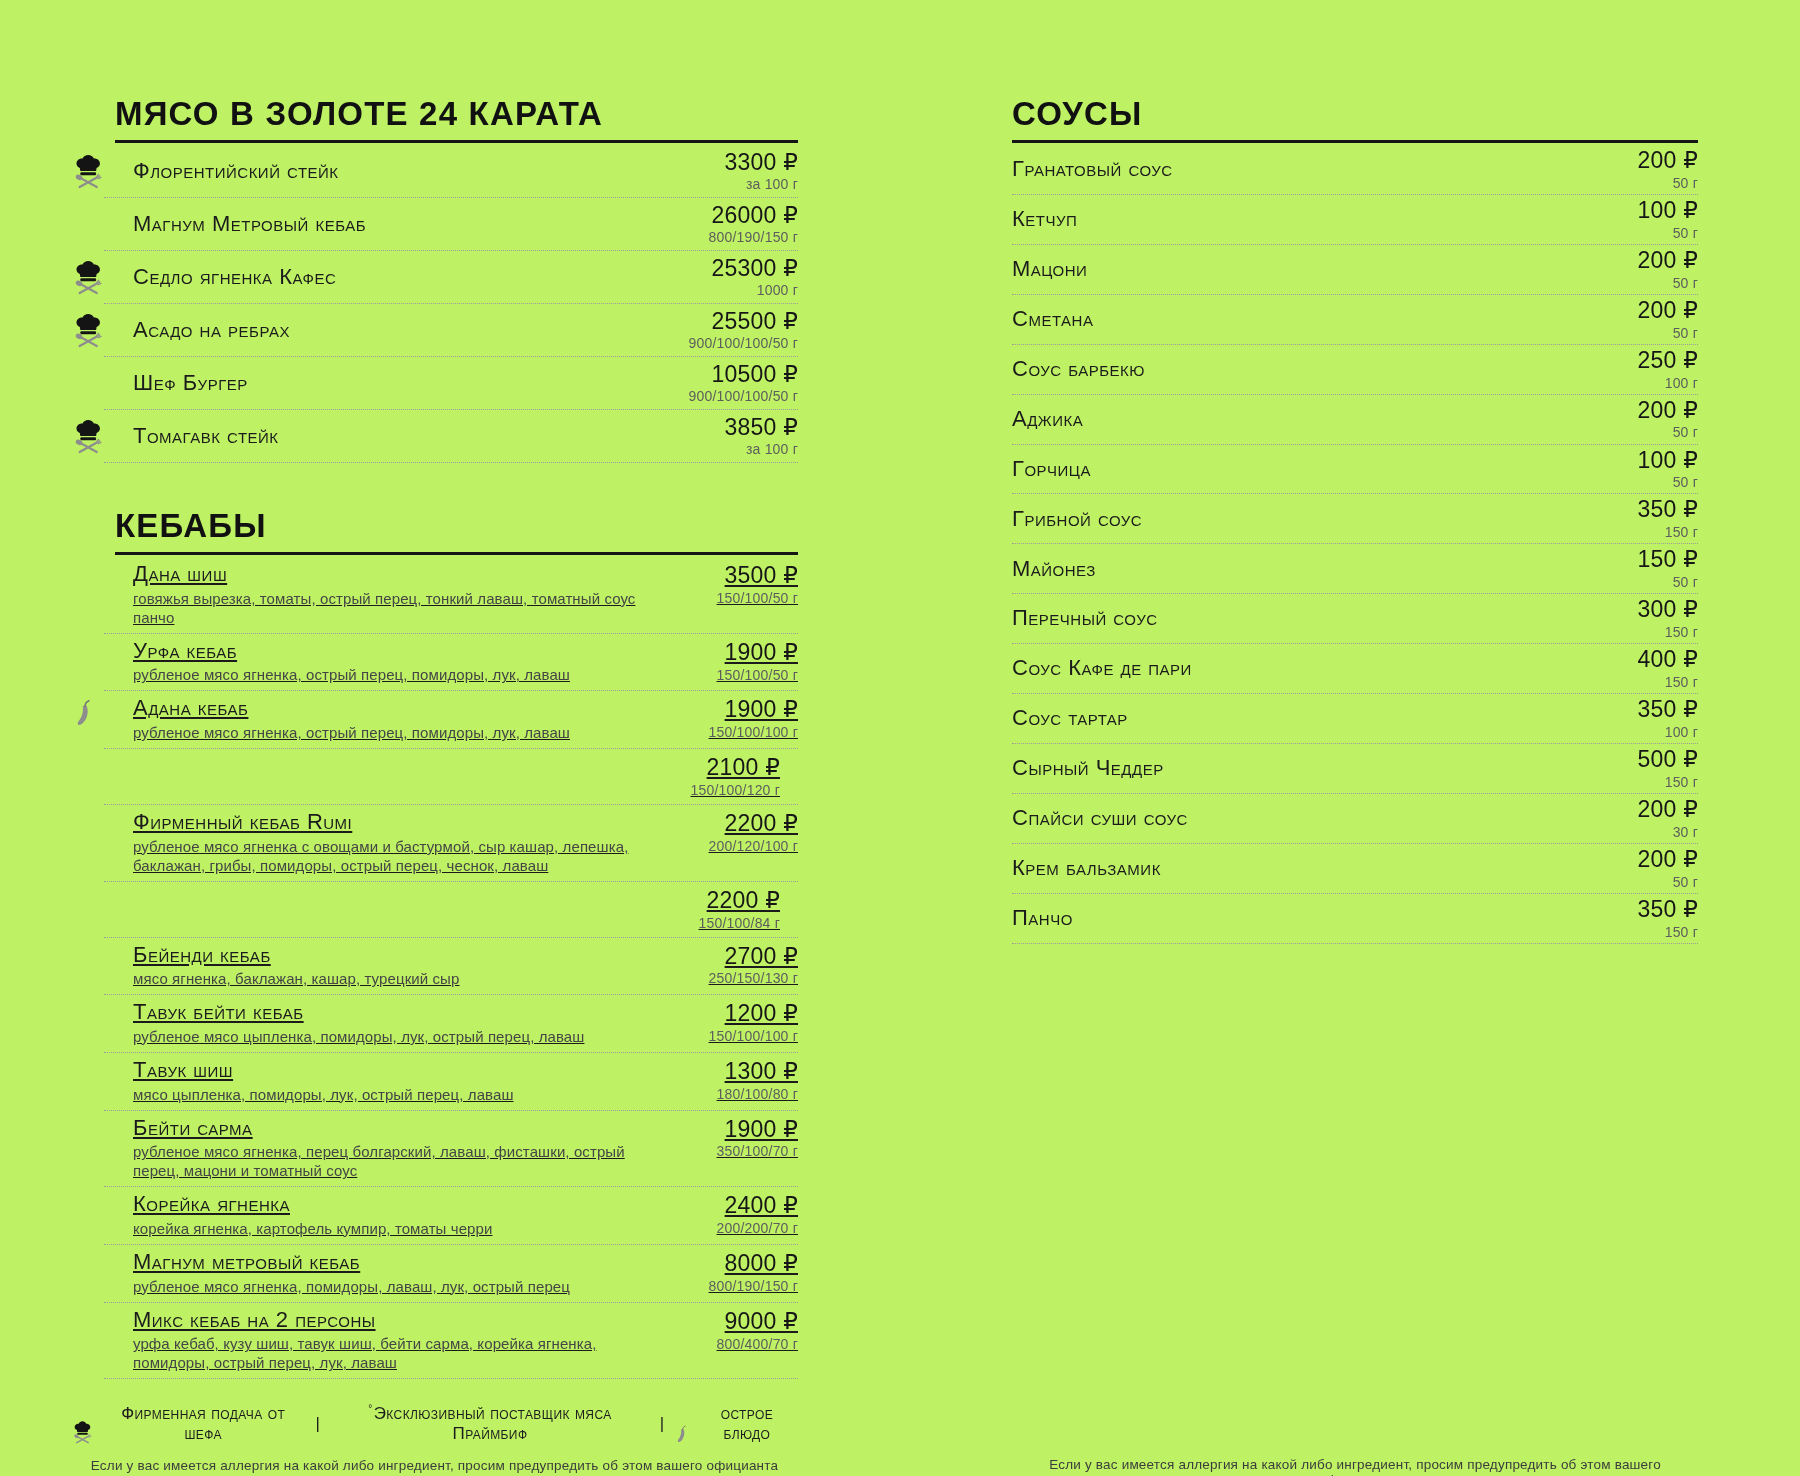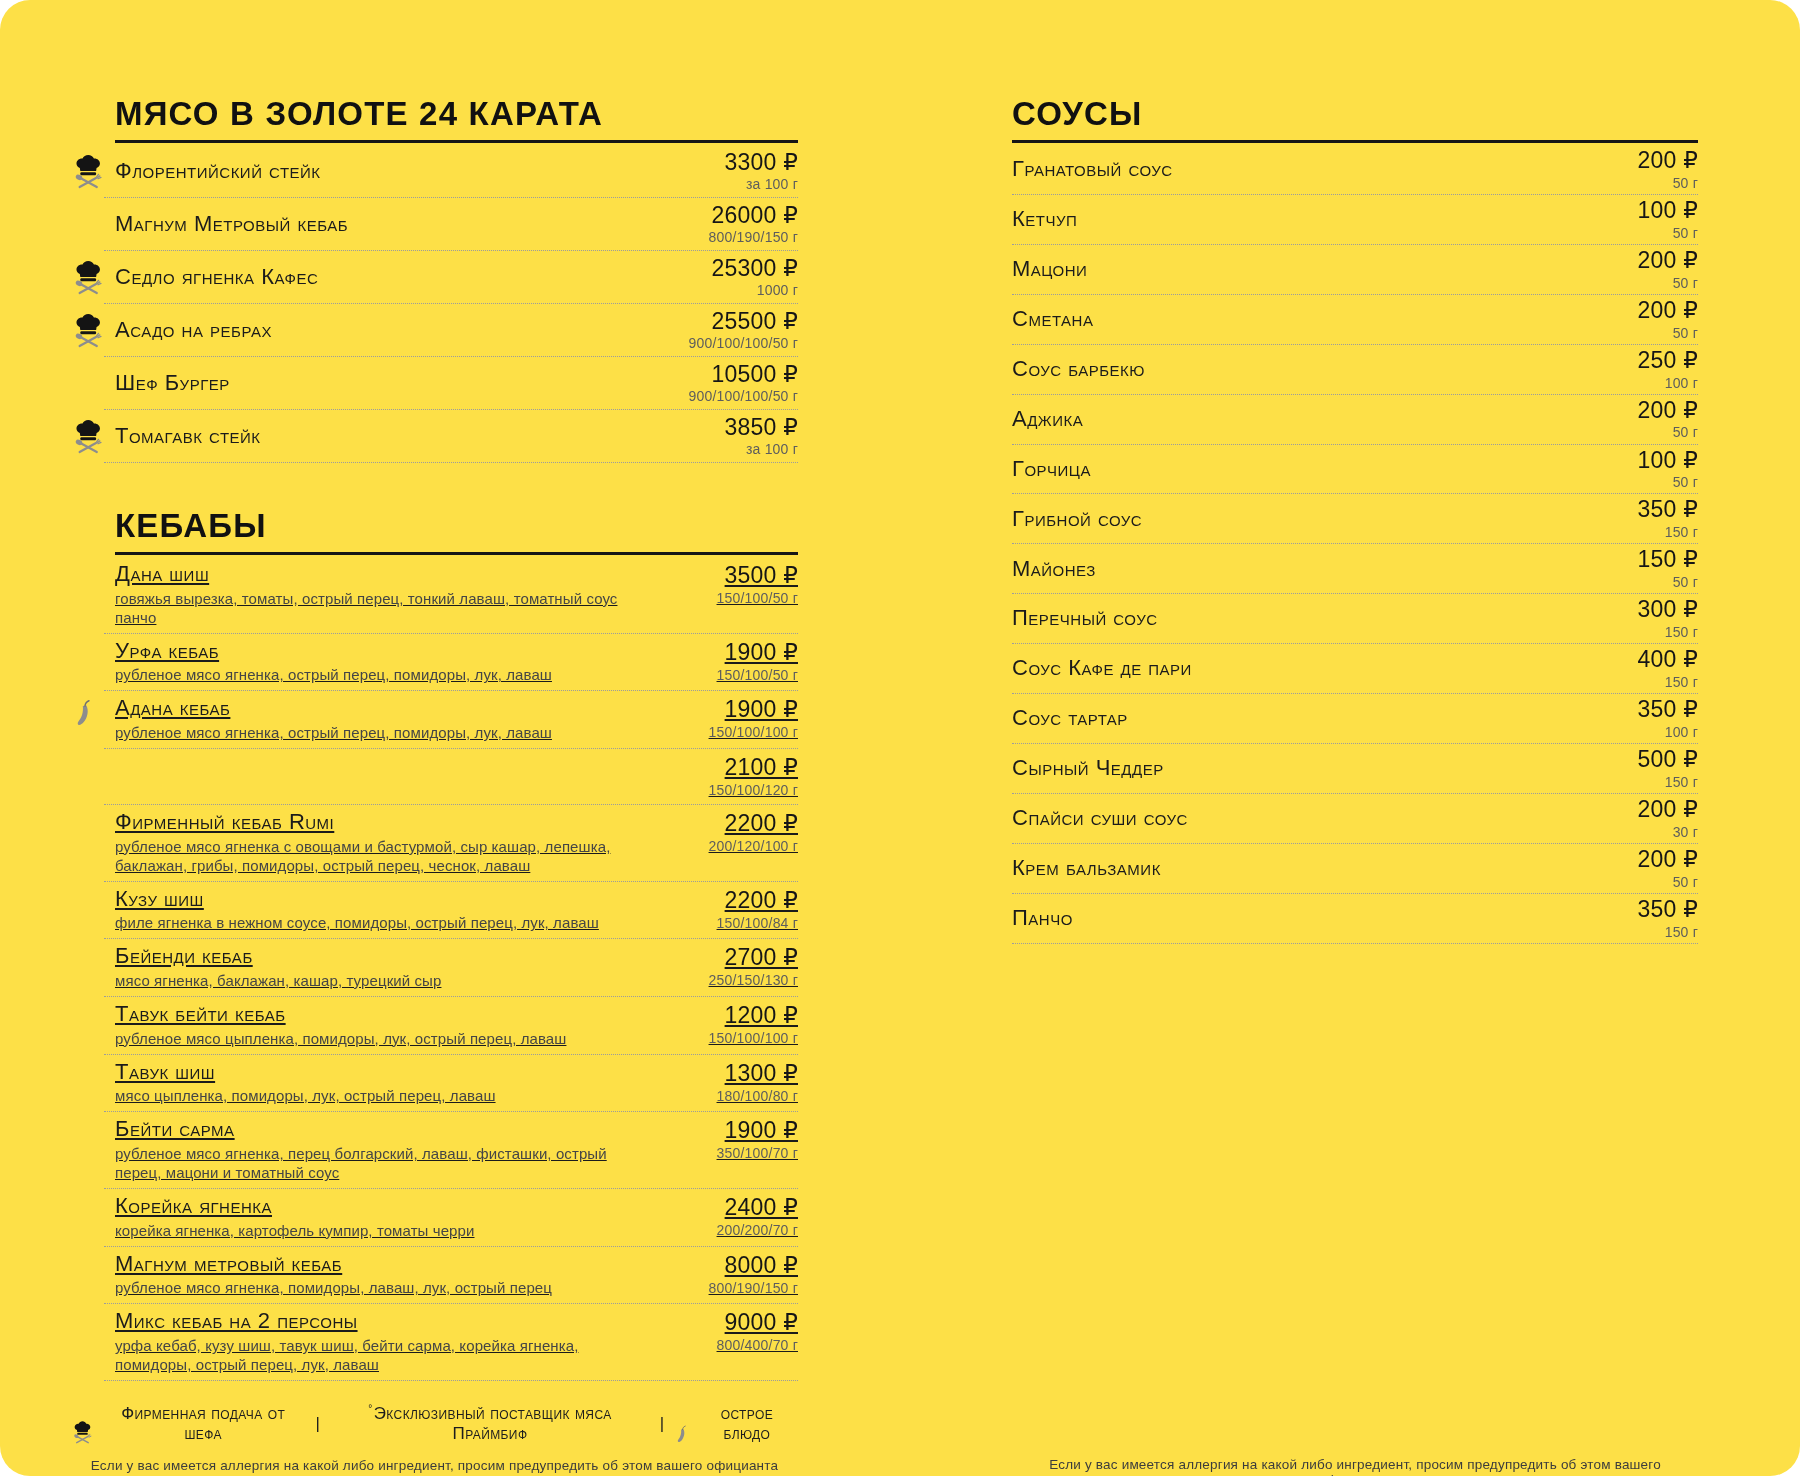--- a/index.html
+++ b/index.html
@@ -1,37 +1,36 @@
 <!DOCTYPE html>
 <html><head>
 <meta charset="utf-8">
 <style>
   * { margin:0; padding:0; box-sizing:border-box; }
   html,body { background:#ffffff; }
   .page {
-    position:relative; width:1800px; height:1476px; background:#fde047;
+    position:relative; width:1800px; height:1476px; background:#bef264;
     font-family:"Liberation Sans","DejaVu Sans",sans-serif; color:#1b1b1b;
     overflow:hidden;
-    border-radius:30px;
   }
   .col { position:absolute; top:97px; }
   .col-left  { left:71px;  width:727px; }
   .col-right { left:1012px; width:686px; }
 
   .section-title {
     font-size:33px; font-weight:700; letter-spacing:1.2px; line-height:1;
     color:#111; padding-bottom:10px; border-bottom:3px solid #161616;
   }
   .col-left .section-title { margin-left:44px; }
   .menu-section + .menu-section { margin-top:46px; }
   .items { padding-top:2px; }
 
   .item {
     position:relative; display:grid; grid-template-columns:1fr auto;
-    align-items:center;
+    column-gap:18px; align-items:center;
   }
   .col-left .item { grid-template-columns:44px 1fr auto; }
   .item::after {
     content:""; position:absolute; left:0; right:0; bottom:0;
     border-bottom:1.5px dotted #9c9c9c;
   }
   .col-left .item::after { left:33px; }
 
   .item.plain { padding:3px 0 4px; }
   .col-left .item.plain { min-height:53px; }
@@ -259,24 +258,20 @@
       <div class="item-name">Фирменный кебаб Rumi</div>
       <div class="item-desc">рубленое мясо ягненка с овощами и бастурмой, сыр кашар, лепешка, баклажан, грибы, помидоры, острый перец, чеснок, лаваш</div>
     </div>
     <div class="item-price">
       <div class="price">2200 ₽</div>
       <div class="weight">200/120/100 г</div>
     </div>
   </div>
           <div class="item has-desc">
     <span class="icon-cell"></span>
-    <div class="item-main">
-      <div class="item-name">Кузу шиш</div>
-      <div class="item-desc">филе ягненка в нежном соусе, помидоры, острый перец, лук, лаваш</div>
-    </div>
     <div class="item-price">
       <div class="price">2200 ₽</div>
       <div class="weight">150/100/84 г</div>
     </div>
   </div>
           <div class="item has-desc">
     <span class="icon-cell"></span>
     <div class="item-main">
       <div class="item-name">Бейенди кебаб</div>
       <div class="item-desc">мясо ягненка, баклажан, кашар, турецкий сыр</div>

